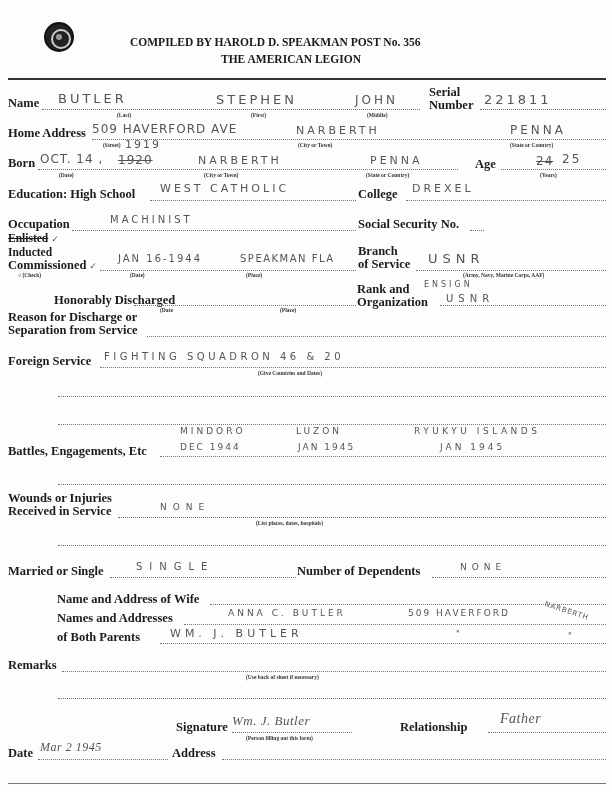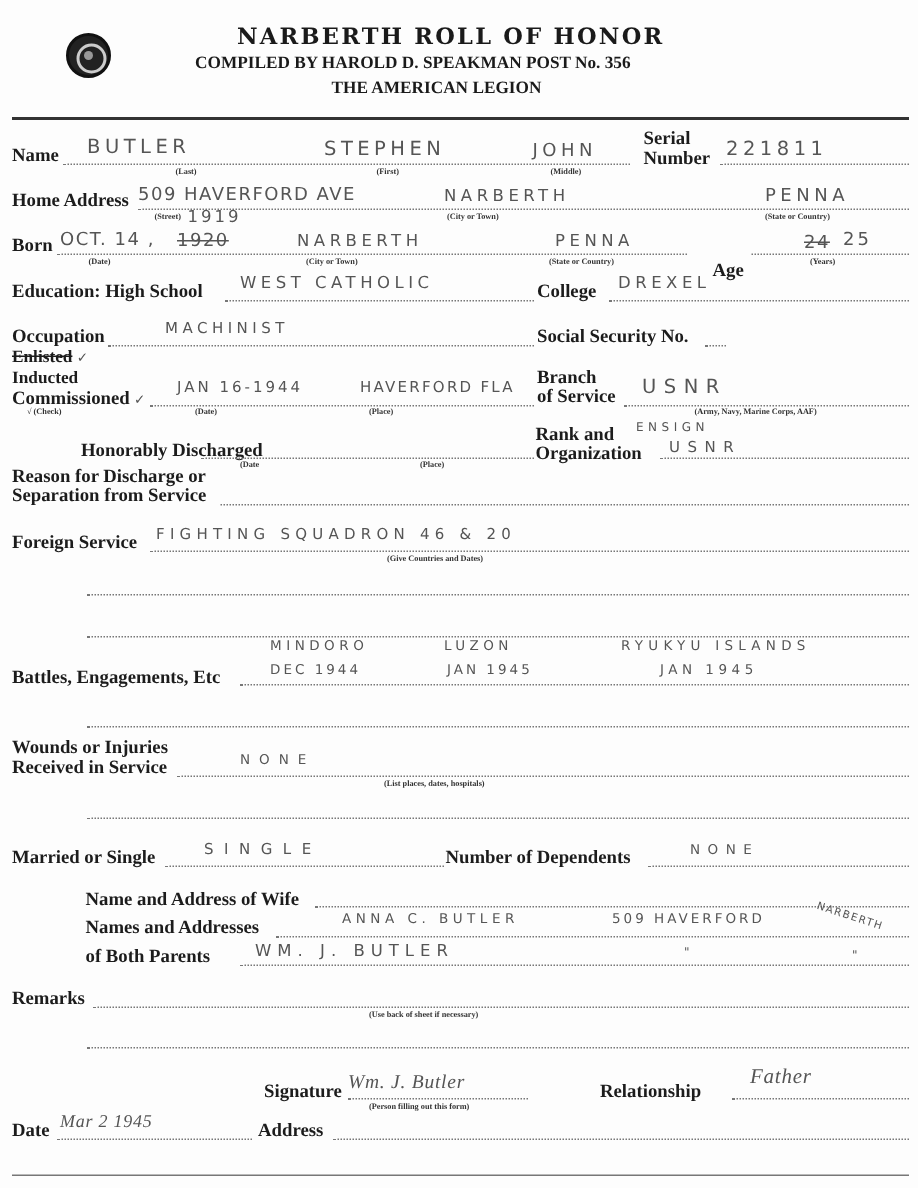--- a/index.html
+++ b/index.html
@@ -19,21 +19,20 @@
   .emblem { position: absolute; left: 44px; top: 22px; width: 30px; height: 30px; border-radius: 50%; background: #222; border: 2px solid #111; }
   .emblem::before { content: ""; position: absolute; left: 5px; top: 5px; width: 16px; height: 16px; border-radius: 50%; border: 2px solid #ccc; }
   .emblem::after { content: ""; position: absolute; left: 10px; top: 10px; width: 6px; height: 6px; border-radius: 50%; background: #999; }
 </style>
 </head>
 <body>
 
 <div class="page">
 
   <div class="emblem"></div>
-  <div class="abs title" style="left:158px; top:15px;">NARBERTH ROLL OF HONOR</div>
   <div class="abs subtitle" style="left:130px; top:36px;">COMPILED BY HAROLD D. SPEAKMAN POST No. 356</div>
   <div class="abs subtitle" style="left:221px; top:53px;">THE AMERICAN LEGION</div>
   <div class="rule" style="left:8px; top:78px; width:598px;"></div>
 
   <div class="abs lbl" style="left:8px; top:96px;">Name</div>
   <div class="dots" style="left:42px; top:109px; width:378px;"></div>
   <div class="abs hw" style="left:58px; top:91px; font-size:13px;">BUTLER</div>
   <div class="abs hw" style="left:216px; top:92px; font-size:13px;">STEPHEN</div>
   <div class="abs hw" style="left:355px; top:93px; font-size:12px;">JOHN</div>
   <div class="abs sub" style="left:117px; top:112px;">(Last)</div>
@@ -55,21 +54,21 @@
   <div class="abs hw" style="left:125px; top:138px; font-size:11px; letter-spacing:2px;">1919</div>
   <div class="abs lbl" style="left:8px; top:156px;">Born</div>
   <div class="dots" style="left:38px; top:169px; width:420px;"></div>
   <div class="abs hw" style="left:40px; top:152px; font-size:12px; letter-spacing:1px;">OCT. 14 ,</div>
   <div class="abs hw strike" style="left:118px; top:153px; font-size:12px; letter-spacing:1px;">1920</div>
   <div class="abs hw" style="left:198px; top:154px;">NARBERTH</div>
   <div class="abs hw" style="left:370px; top:154px;">PENNA</div>
   <div class="abs sub" style="left:59px; top:172px;">(Date)</div>
   <div class="abs sub" style="left:204px; top:172px;">(City or Town)</div>
   <div class="abs sub" style="left:366px; top:172px;">(State or Country)</div>
-  <div class="abs lbl" style="left:475px; top:157px;margin-top:16px;">Age</div>
+  <div class="abs lbl" style="left:475px; top:157px;">Age</div>
   <div class="dots" style="left:501px; top:169px; width:105px;"></div>
   <div class="abs hw strike" style="left:536px; top:154px; font-size:12px; letter-spacing:1px;">24</div>
   <div class="abs hw" style="left:562px; top:152px; font-size:12px; letter-spacing:2px;">25</div>
   <div class="abs sub" style="left:540px; top:172px;">(Years)</div>
 
   <div class="abs lbl" style="left:8px; top:187px;">Education: High School</div>
   <div class="dots" style="left:150px; top:200px; width:206px;"></div>
   <div class="abs hw" style="left:160px; top:182px;">WEST CATHOLIC</div>
   <div class="abs lbl" style="left:358px; top:187px;">College</div>
   <div class="dots" style="left:406px; top:200px; width:200px;"></div>
@@ -81,21 +80,21 @@
   <div class="abs lbl" style="left:358px; top:217px;">Social Security No.</div>
   <div class="dots" style="left:470px; top:230px; width:14px;"></div>
 
   <div class="abs lbl" style="left:8px; top:232px; font-size:11.5px; line-height:13px;">
     <span class="strike">Enlisted</span> <span class="hw" style="font-size:9px; letter-spacing:0;">✓</span><br>
     <span>Inducted</span><br>
     <span style="font-size:12.5px;">Commissioned</span> <span class="hw" style="font-size:9px; letter-spacing:0;">✓</span>
   </div>
   <div class="dots" style="left:100px; top:270px; width:256px;"></div>
   <div class="abs hw" style="left:118px; top:253px; font-size:10px; letter-spacing:2px;">JAN 16-1944</div>
-  <div class="abs hw" style="left:240px; top:253px; font-size:10px; letter-spacing:1.5px;">HAVERFORD FLA</div>
+  <div class="abs hw" style="left:240px; top:253px; font-size:10px; letter-spacing:1.5px;">SPEAKMAN FLA</div>
   <div class="abs sub" style="left:18px; top:272px;">√ (Check)</div>
   <div class="abs sub" style="left:130px; top:272px;">(Date)</div>
   <div class="abs sub" style="left:246px; top:272px;">(Place)</div>
   <div class="abs lbl" style="left:358px; top:245px; line-height:13px;"><span>Branch</span><br><span>of Service</span></div>
   <div class="dots" style="left:416px; top:270px; width:190px;"></div>
   <div class="abs hw" style="left:428px; top:251px; font-size:13px; letter-spacing:5px;">USNR</div>
   <div class="abs sub" style="left:463px; top:272px;">(Army, Navy, Marine Corps, AAF)</div>
 
   <div class="abs lbl" style="left:8px; top:293px;margin-left:46px;">Honorably Discharged</div>
   <div class="dots" style="left:134px; top:305px; width:222px;"></div>

